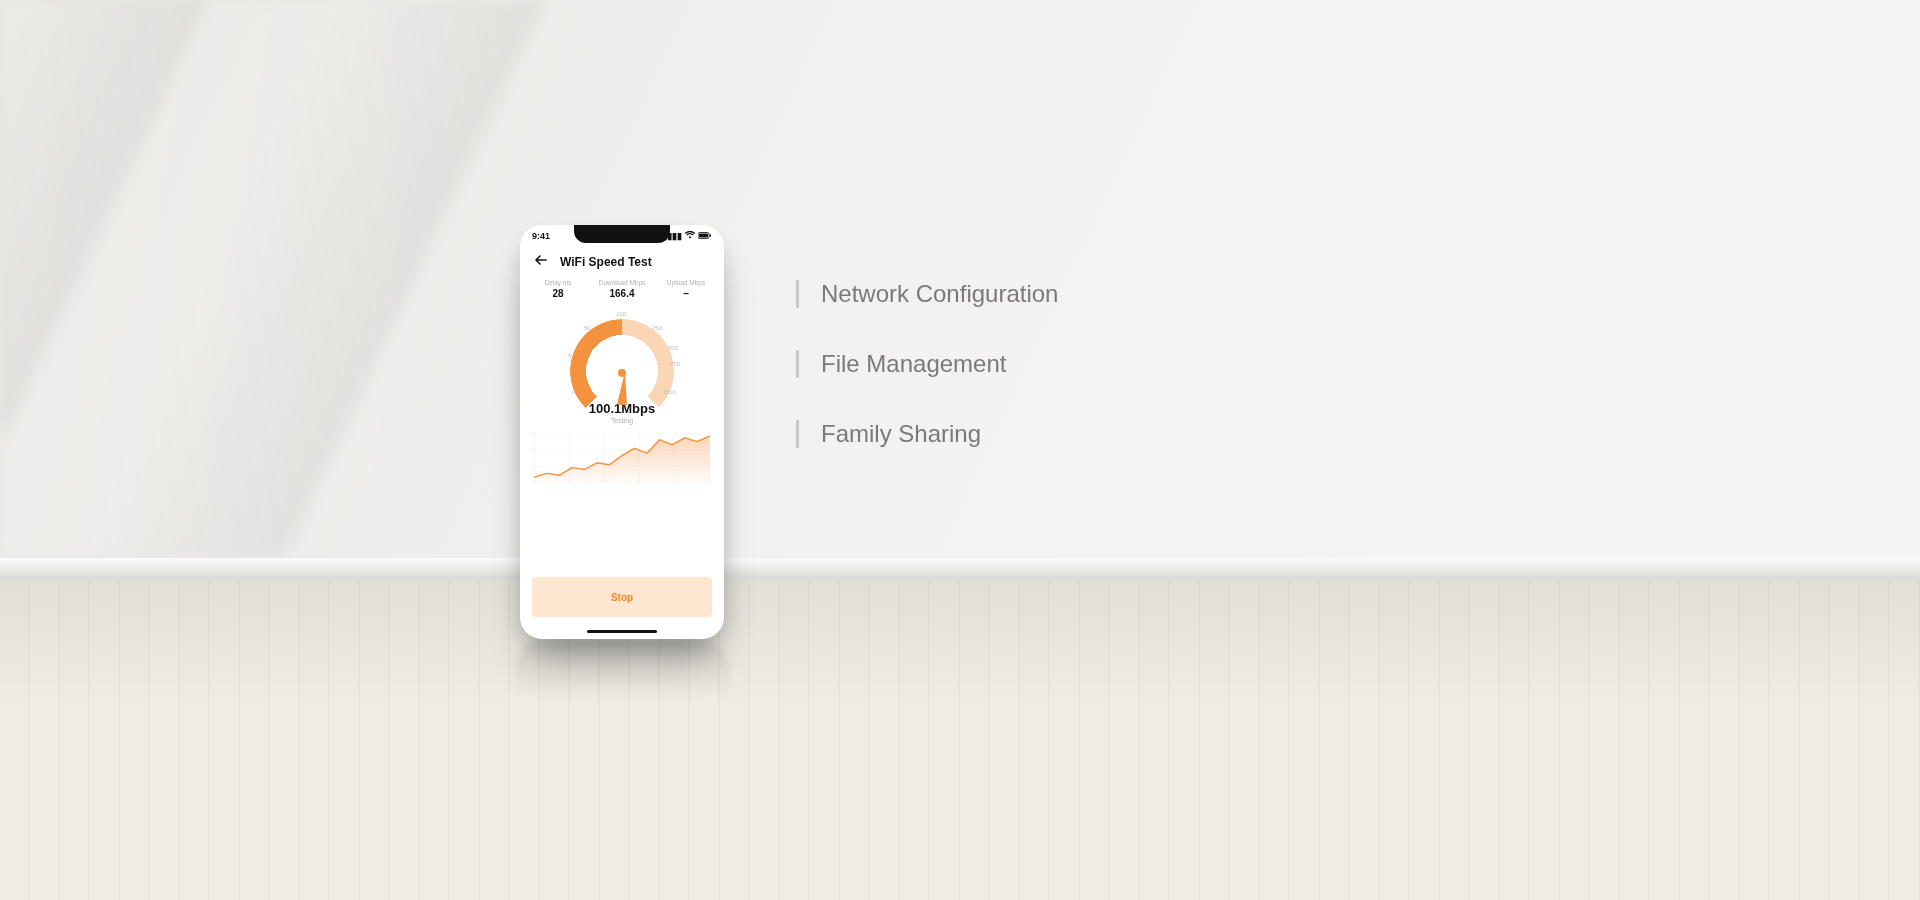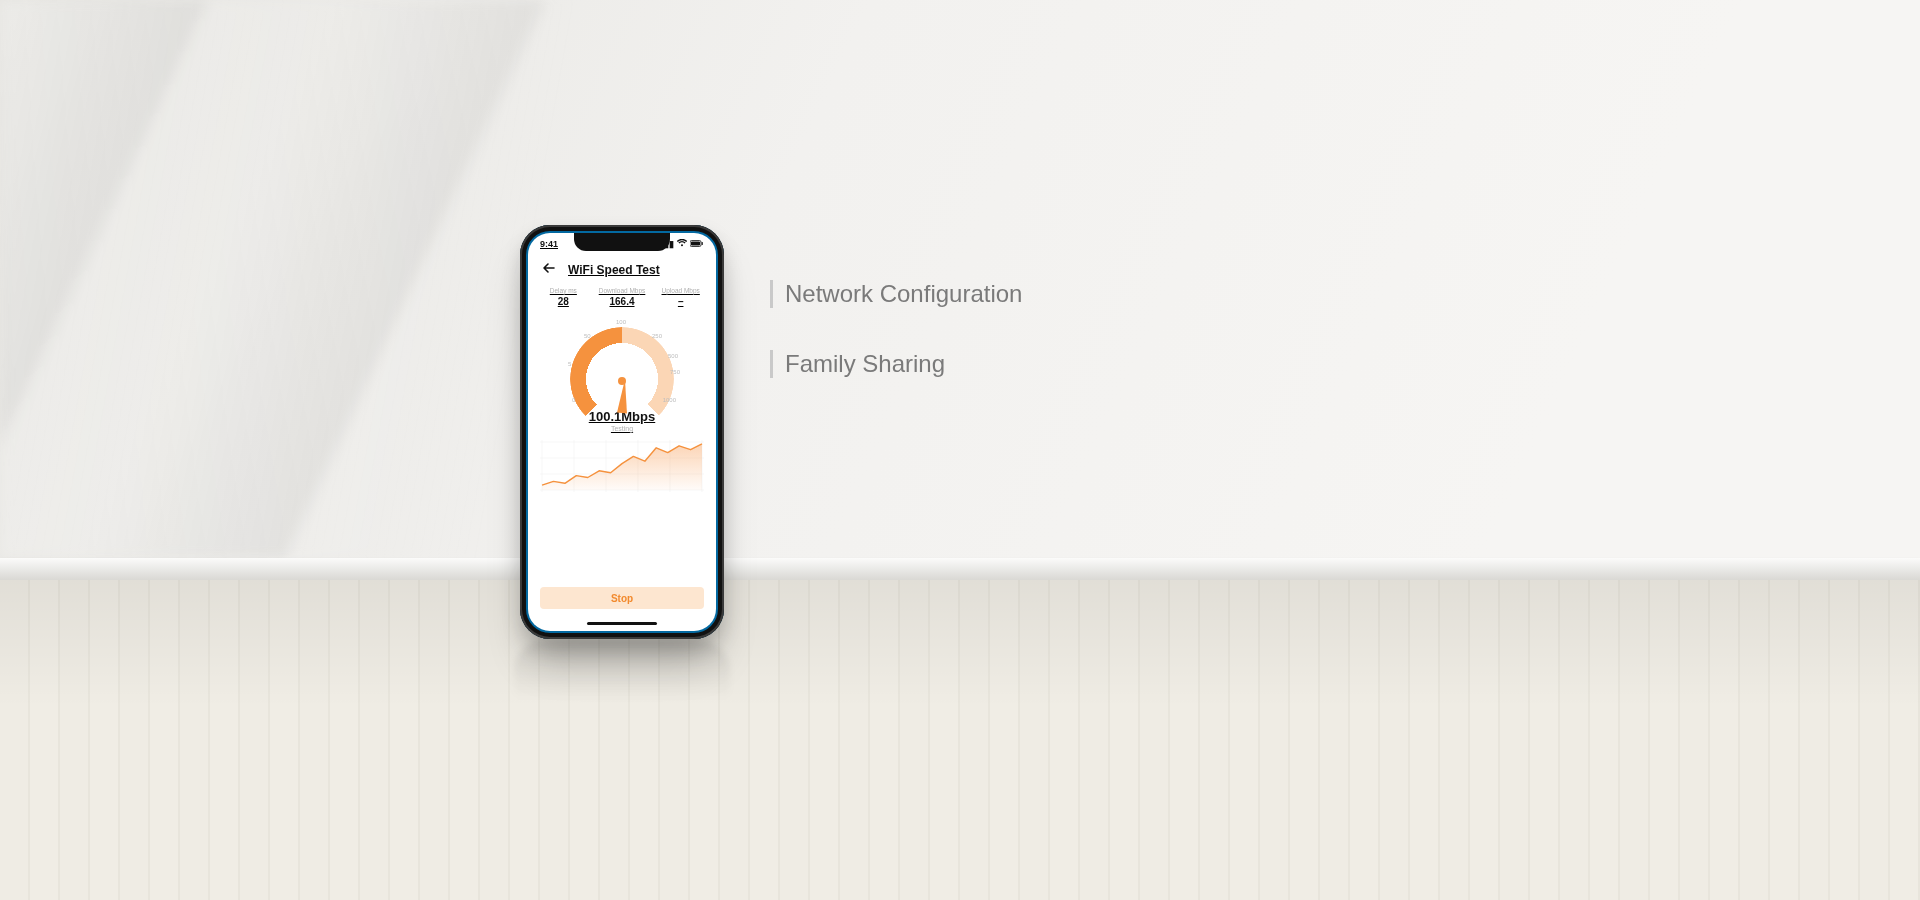--- a/index.html
+++ b/index.html
@@ -53,22 +53,21 @@
   top: 225px;
   width: 204px;
   height: 414px;
   border-radius: 30px;
   background: #0369a1;
   box-shadow:
     0 30px 40px -10px rgba(0,0,0,0.25),
     0 10px 20px rgba(0,0,0,0.15),
     inset 0 0 0 2px #3a3a3a,
     inset 0 0 0 6px #111;
-  padding: 8px;
-  text-decoration: underline;
+  padding: 0;
 }
 .phone-reflection {
   position: absolute;
   left: -6px; right: -6px;
   top: calc(100% + 2px);
   height: 60px;
   border-radius: 30px 30px 10px 10px;
   background: linear-gradient(180deg, rgba(0,0,0,0.08), rgba(0,0,0,0));
   filter: blur(3px);
 }
@@ -162,21 +161,21 @@
 .spark {
   margin: 8px 12px 0;
   height: 52px;
   border-radius: 3px;
   background: #fff;
 }
 .spark svg { width: 100%; height: 100%; display: block; }
 
 .stop-btn {
   position: absolute; left: 12px; right: 12px; bottom: 22px;
-  height: 22px;
+  height: 40px;
   border-radius: 4px;
   background: #fde6d0;
   color: #f28a2e;
   font-size: 10px; font-weight: 600;
   display: flex; align-items: center; justify-content: center;
   cursor: pointer;
 }
 .home-indicator {
   position: absolute; bottom: 6px; left: 50%; transform: translateX(-50%);
   width: 70px; height: 3px; border-radius: 2px; background: #111;
@@ -184,22 +183,23 @@
 
 
 .features {
   position: absolute;
   left: 770px;
   top: 280px;
   display: flex; flex-direction: column;
   gap: 42px;
 }
 .feature {
-  display: flex; align-items: center; gap: 12px;
+  display: flex; align-items: center; gap: 22px;
   cursor: pointer;
+  margin-left: 26px;
 }
 .feature .bar {
   width: 3px; background: #c9c9c9;
 }
 .feature .label {
   font-size: 24px; color: #7a7a7a; font-weight: 400;
 }
 .feature .bar { height: 28px; }
 .feature.active .bar { width: 5px; height: 44px; background: #f47f20; }
 .feature.active .label { font-size: 40px; color: #f47f20; font-weight: 500; }
@@ -315,15 +315,19 @@
   </div>
 </div>
 
 <div class="features" id="feature-list">
     <div class="feature">
       <div class="bar"></div>
       <div class="label">Network Configuration</div>
     </div>
     <div class="feature">
       <div class="bar"></div>
+      <div class="label">File Management</div>
+    </div>
+    <div class="feature">
+      <div class="bar"></div>
       <div class="label">Family Sharing</div>
     </div>
   </div>
 
 </body></html>

